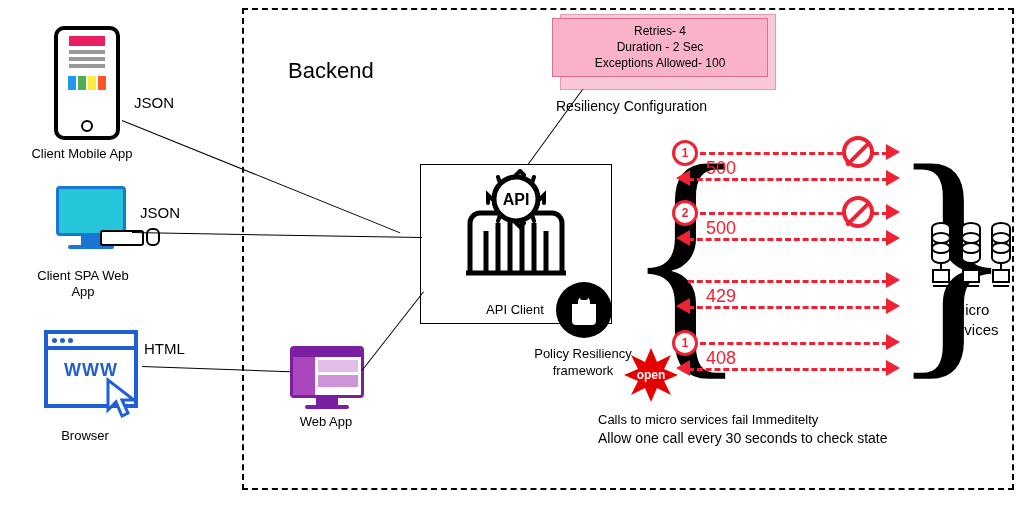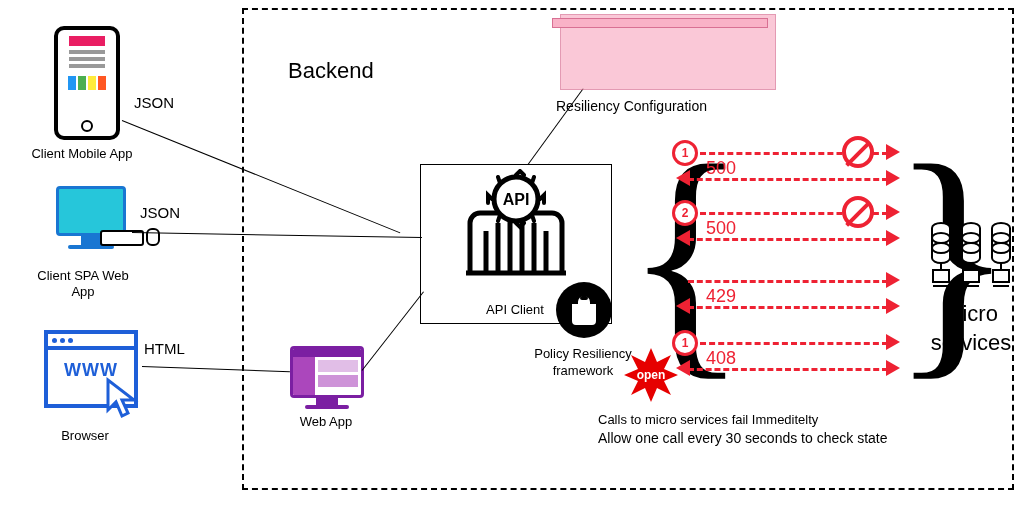--- a/index.html
+++ b/index.html
@@ -100,20 +100,23 @@
     <path d="M30 104 v-42 M42 104 v-50 M54 104 v-54 M66 104 v-54 M78 104 v-50 M90 104 v-42" stroke="#000" stroke-width="5" fill="none"></path>
     <circle cx="60" cy="30" r="22" fill="#fff" stroke="#000" stroke-width="5"></circle>
     <path d="M60 6 l4 -4 l4 4 M60 54 l4 4 l4 -4 M36 30 l-4 -4 l0 8 M84 30 l4 -4 l0 8 M44 14 l-2 -6 M76 14 l2 -6 M44 46 l-2 6 M76 46 l2 6" stroke="#000" stroke-width="4" fill="none" stroke-linecap="round"></path>
     <text x="60" y="36" text-anchor="middle" font-size="16" font-weight="bold" font-family="Arial">API</text>
   </svg>
 </div>
 <div class="label center" style="left:420px;top:302px;width:190px">API Client</div>
 
 <div class="pink-box" style="left:560px;top:14px;width:186px;height:66px;opacity:.7"></div>
 <div class="pink-box" style="left:552px;top:18px;width:186px">
+  <div>Retries- 4</div>
+  <div>Duration - 2 Sec</div>
+  <div>Exceptions Allowed- 100</div>
 </div>
 <div class="label" style="left:556px;top:98px;font-size:14px">Resiliency Configuration</div>
 
 <div style="position:absolute;left:556px;top:282px;width:56px;height:56px;border-radius:50%;background:#000;display:flex;align-items:center;justify-content:center">
   <svg width="34" height="34" viewBox="0 0 34 34">
       <path d="M6 12 h22 v16 a3 3 0 0 1 -3 3 h-16 a3 3 0 0 1 -3 -3 z M12 12 v-3 a5 5 0 0 1 10 0 v3" fill="#fff" stroke="#fff" stroke-width="2"></path>
       <rect x="13" y="3" width="8" height="4" rx="2" fill="#000"></rect>
     </svg>
 </div>
 <div class="label center" style="left:518px;top:346px;width:130px;white-space:normal;line-height:1.3"><span>Policy Resiliency<br>framework</span></div>
@@ -184,13 +187,13 @@
     </svg>
   <svg width="22" height="66" viewBox="0 0 22 66">
       <ellipse cx="11" cy="6" rx="9" ry="5" fill="#fff" stroke="#000" stroke-width="2"></ellipse>
       <path d="M2 6 v30 a9 5 0 0 0 18 0 v-30" fill="#fff" stroke="#000" stroke-width="2"></path>
       <ellipse cx="11" cy="16" rx="9" ry="5" fill="none" stroke="#000" stroke-width="2"></ellipse>
       <ellipse cx="11" cy="26" rx="9" ry="5" fill="none" stroke="#000" stroke-width="2"></ellipse>
       <rect x="3" y="48" width="16" height="12" stroke="#000" stroke-width="2" fill="#fff"></rect>
       <path d="M11 41 v7 M3 64 h16" stroke="#000" stroke-width="2"></path>
     </svg>
 </div>
-<div class="label center micro-label" style="left:928px;top:300px;width:86px;font-size:22px;white-space:normal;line-height:1.3"><span>Micro<br>services</span></div>
+<div class="label center micro-label" style="left:928px;top:300px;width:86px;font-size:15px;white-space:normal;line-height:1.3"><span>Micro<br>services</span></div>
 
 </body></html>

